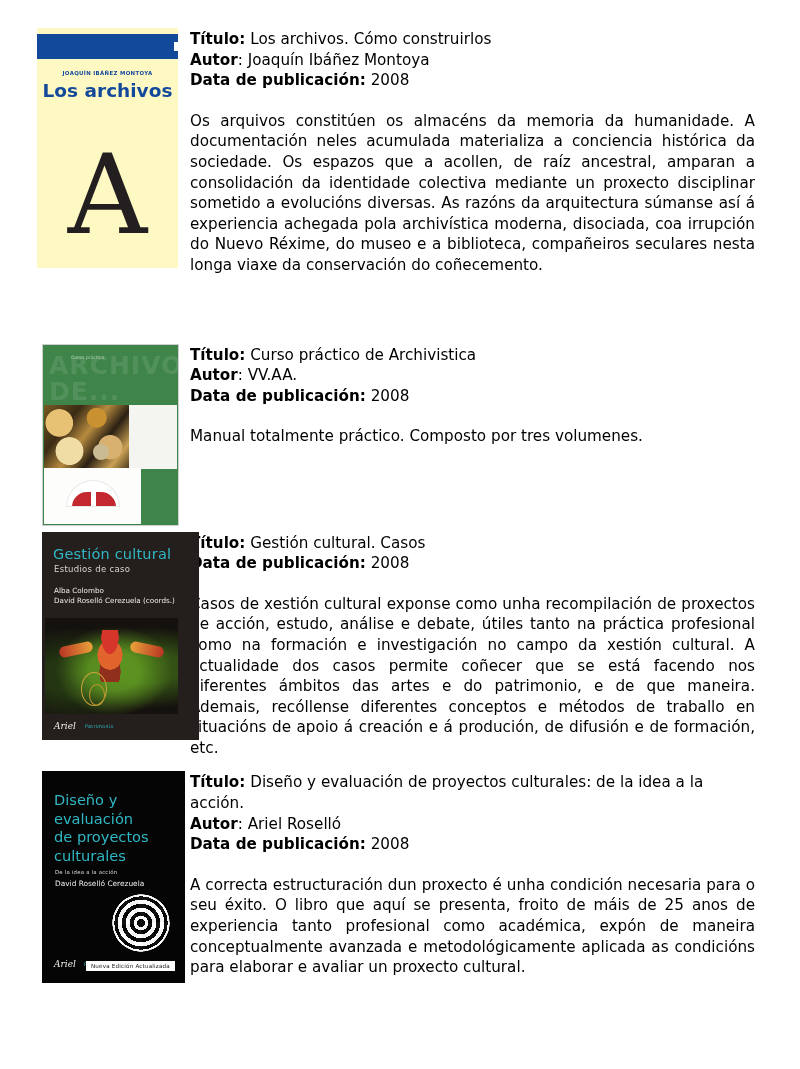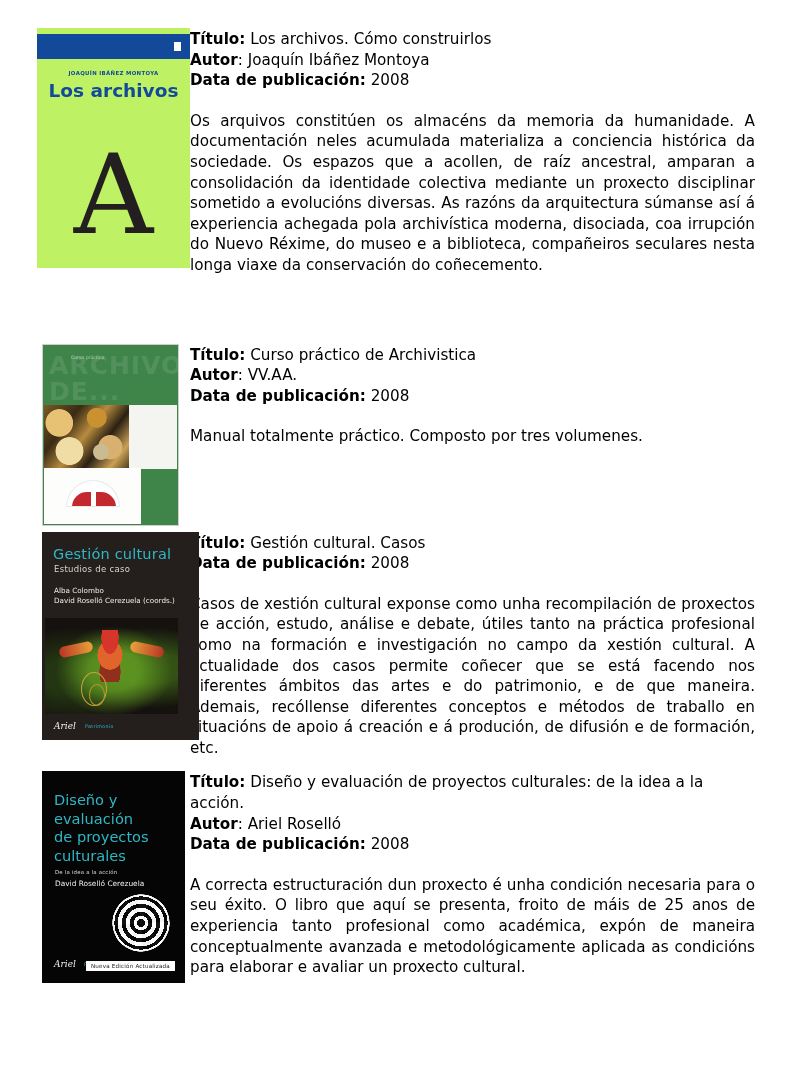--- a/index.html
+++ b/index.html
@@ -59,23 +59,23 @@
   .desc.nojust { text-align: left; }
 
   
   .cover {
     position: relative;
     overflow: hidden;
   }
 
   
   .cover1 {
-    width: 153px;
+    width: 141px;
     height: 240px;
-    background: #bef264;
+    background: #fef9c3;
   }
   .c1-band {
     position: absolute;
     left: 0; top: 6px;
     width: 153px; height: 25px;
     background: #12499b;
   }
   .c1-band-mark {
     position: absolute;
     right: 9px; top: 8px;

